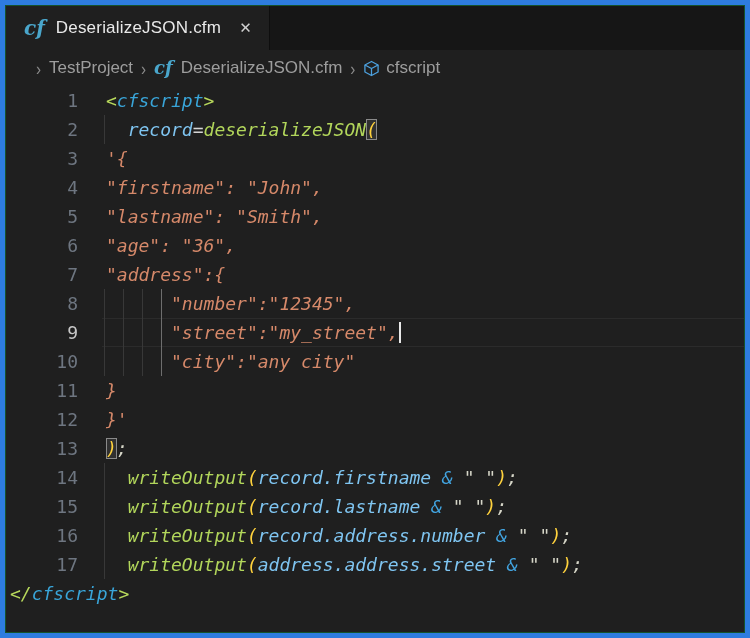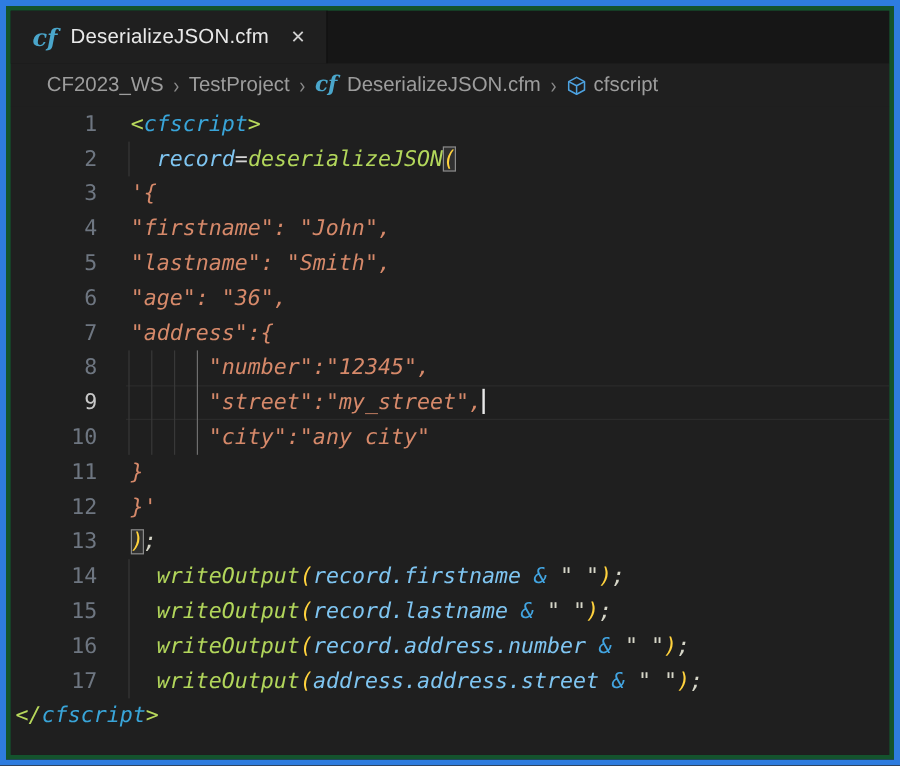--- a/index.html
+++ b/index.html
@@ -5,21 +5,21 @@
   * { margin:0; padding:0; box-sizing:border-box; }
   html,body { background:#3a3a3a; }
   .window {
     width:750px; height:638px;
     border:5px solid var(--border-blue,#2e7cdf);
     background:var(--bg-surface,#1f1f1f);
     font-family:"Liberation Sans", sans-serif;
     overflow:hidden;
     position:relative;
   }
-  .window-inner { width:100%; height:100%; border:4px solid #14532d; display:flex; flex-direction:column; }
+  .window-inner { width:100%; height:100%; border:1px solid #14532d; display:flex; flex-direction:column; }
 
   
   .tabbar { height:44px; background:var(--bg-tabstrip,#161616); display:flex; flex:none; }
   .tab {
     height:100%; display:inline-flex; align-items:center; gap:9px;
     padding:0 14px 0 18px; background:var(--bg-surface,#1f1f1f);
     border-right:1px solid #0e0e0e; cursor:pointer;
   }
   .tab-label { color:var(--fg-tab,#e9e9e9); font-size:17px; letter-spacing:.2px; }
   .cf-glyph {
@@ -85,23 +85,20 @@
 
     <div class="tabbar">
       <div class="tab">
         <span class="cf-glyph">cf</span>
         <span class="tab-label">DeserializeJSON.cfm</span>
         <span class="tab-close">✕</span>
       </div>
     </div>
 
     <div class="breadcrumb">
-      <span class="crumb">
-        <span>CF2023_WS</span>
-      </span>
       <span class="crumb-sep">›</span>
       <span class="crumb">
         <span>TestProject</span>
       </span>
       <span class="crumb-sep">›</span>
       <span class="crumb">
         <span class="cf-glyph">cf</span>
         <span>DeserializeJSON.cfm</span>
       </span>
       <span class="crumb-sep">›</span>

